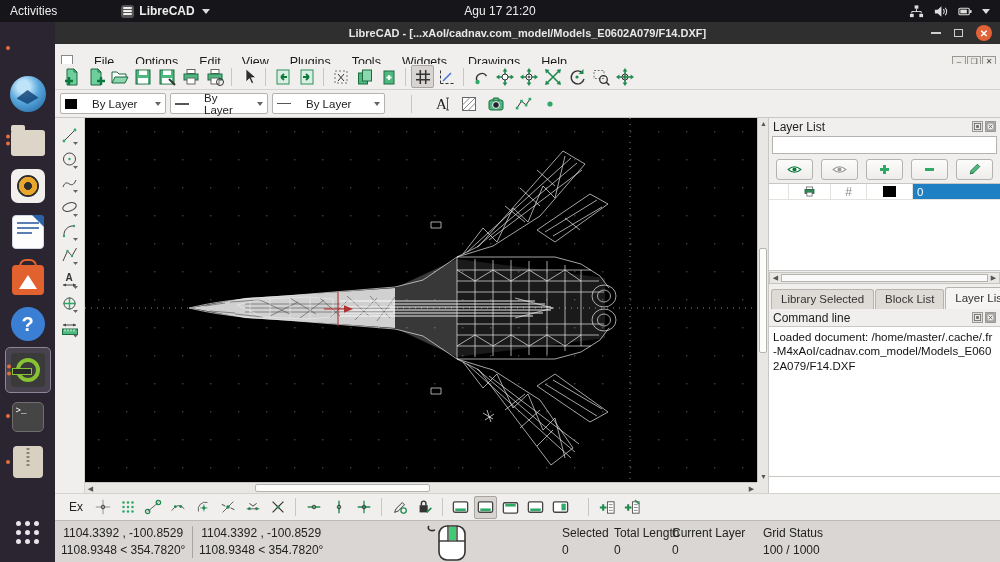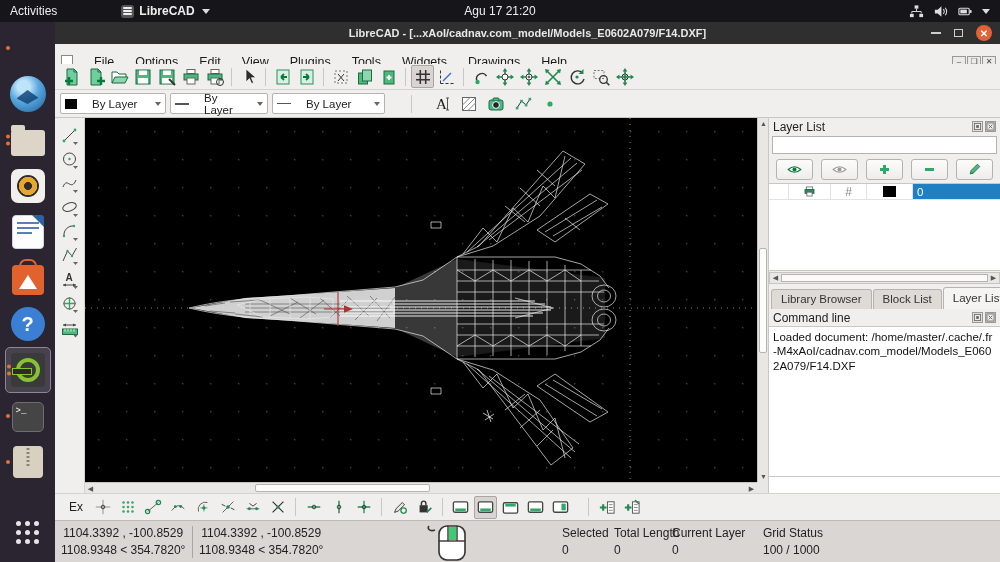--- a/index.html
+++ b/index.html
@@ -901,21 +901,21 @@
               </span>
             <span class="lname">0</span>
           </div>
         </div>
         <div class="hscroll2">
           <span class="sarrow" style="left:0;line-height:10px">◀</span>
           <div class="h2thumb"></div>
           <span class="sarrow" style="right:0;line-height:10px">▶</span>
         </div>
         <div class="tabs">
-          <span class="tab">Library Browser</span>
+          <span class="tab">Library Selected</span>
           <span class="tab">Block List</span>
           <span class="tab active">Layer List</span>
         </div>
         <div class="ptitle">
           <span>Command line</span>
           <span class="pbtns">
             <span class="tinybtn">
                 <svg width="9" height="9">
                   <use href="#t-float"></use>
                 </svg>

